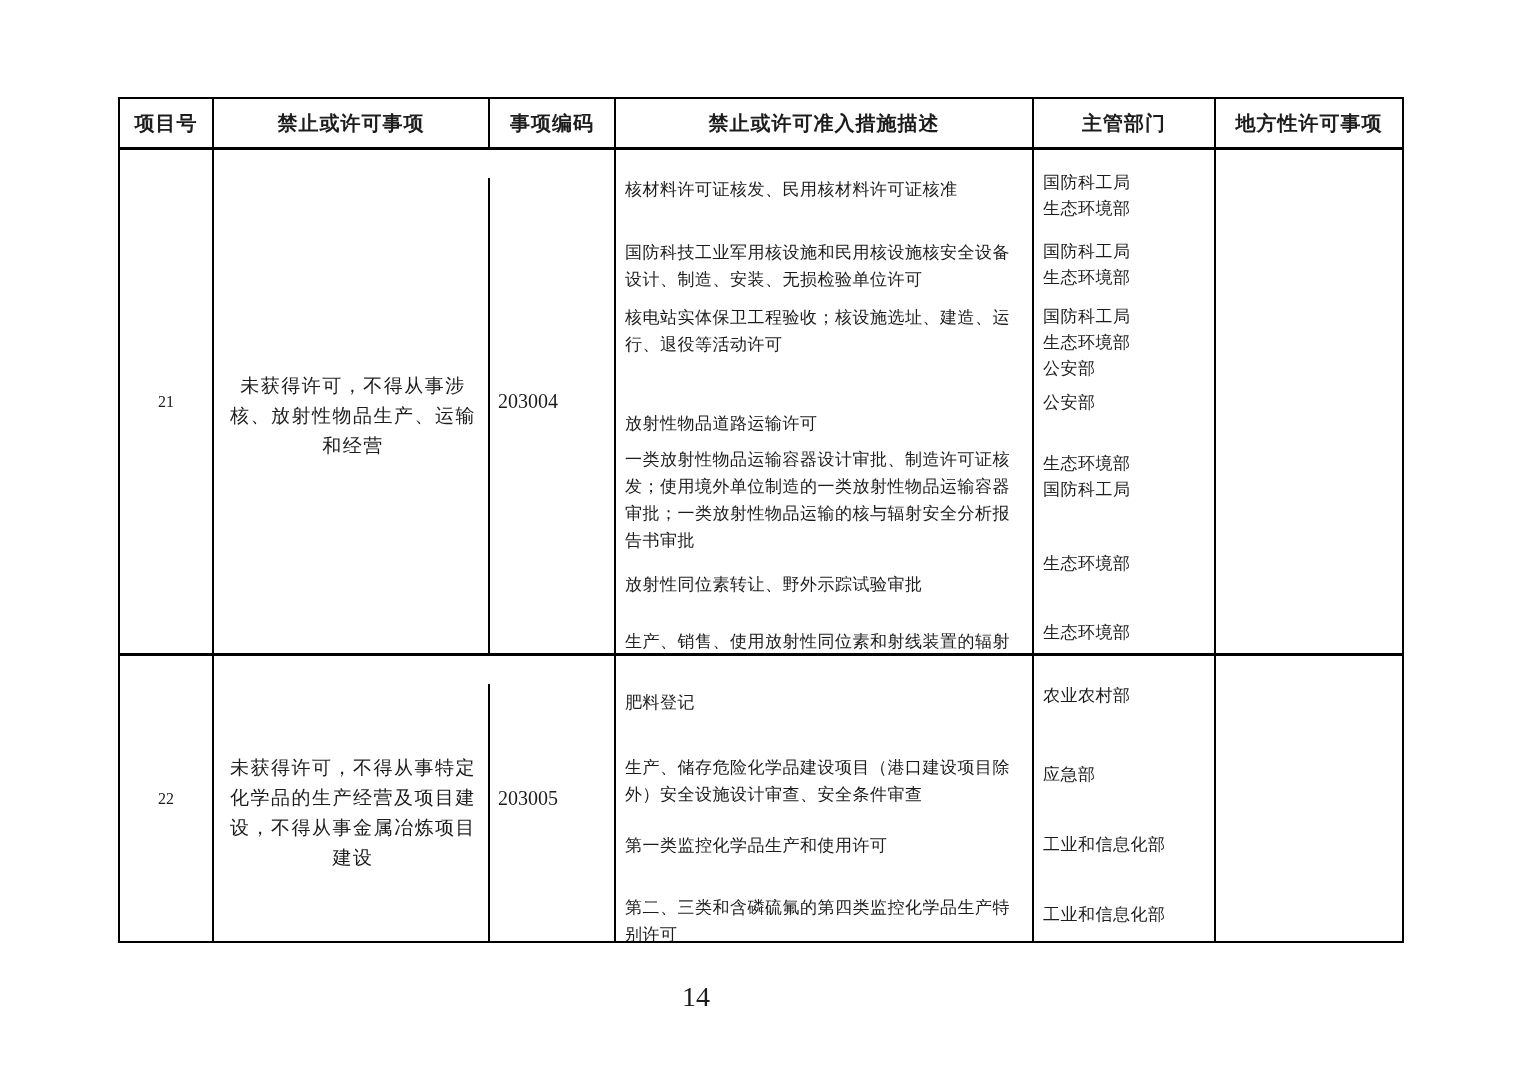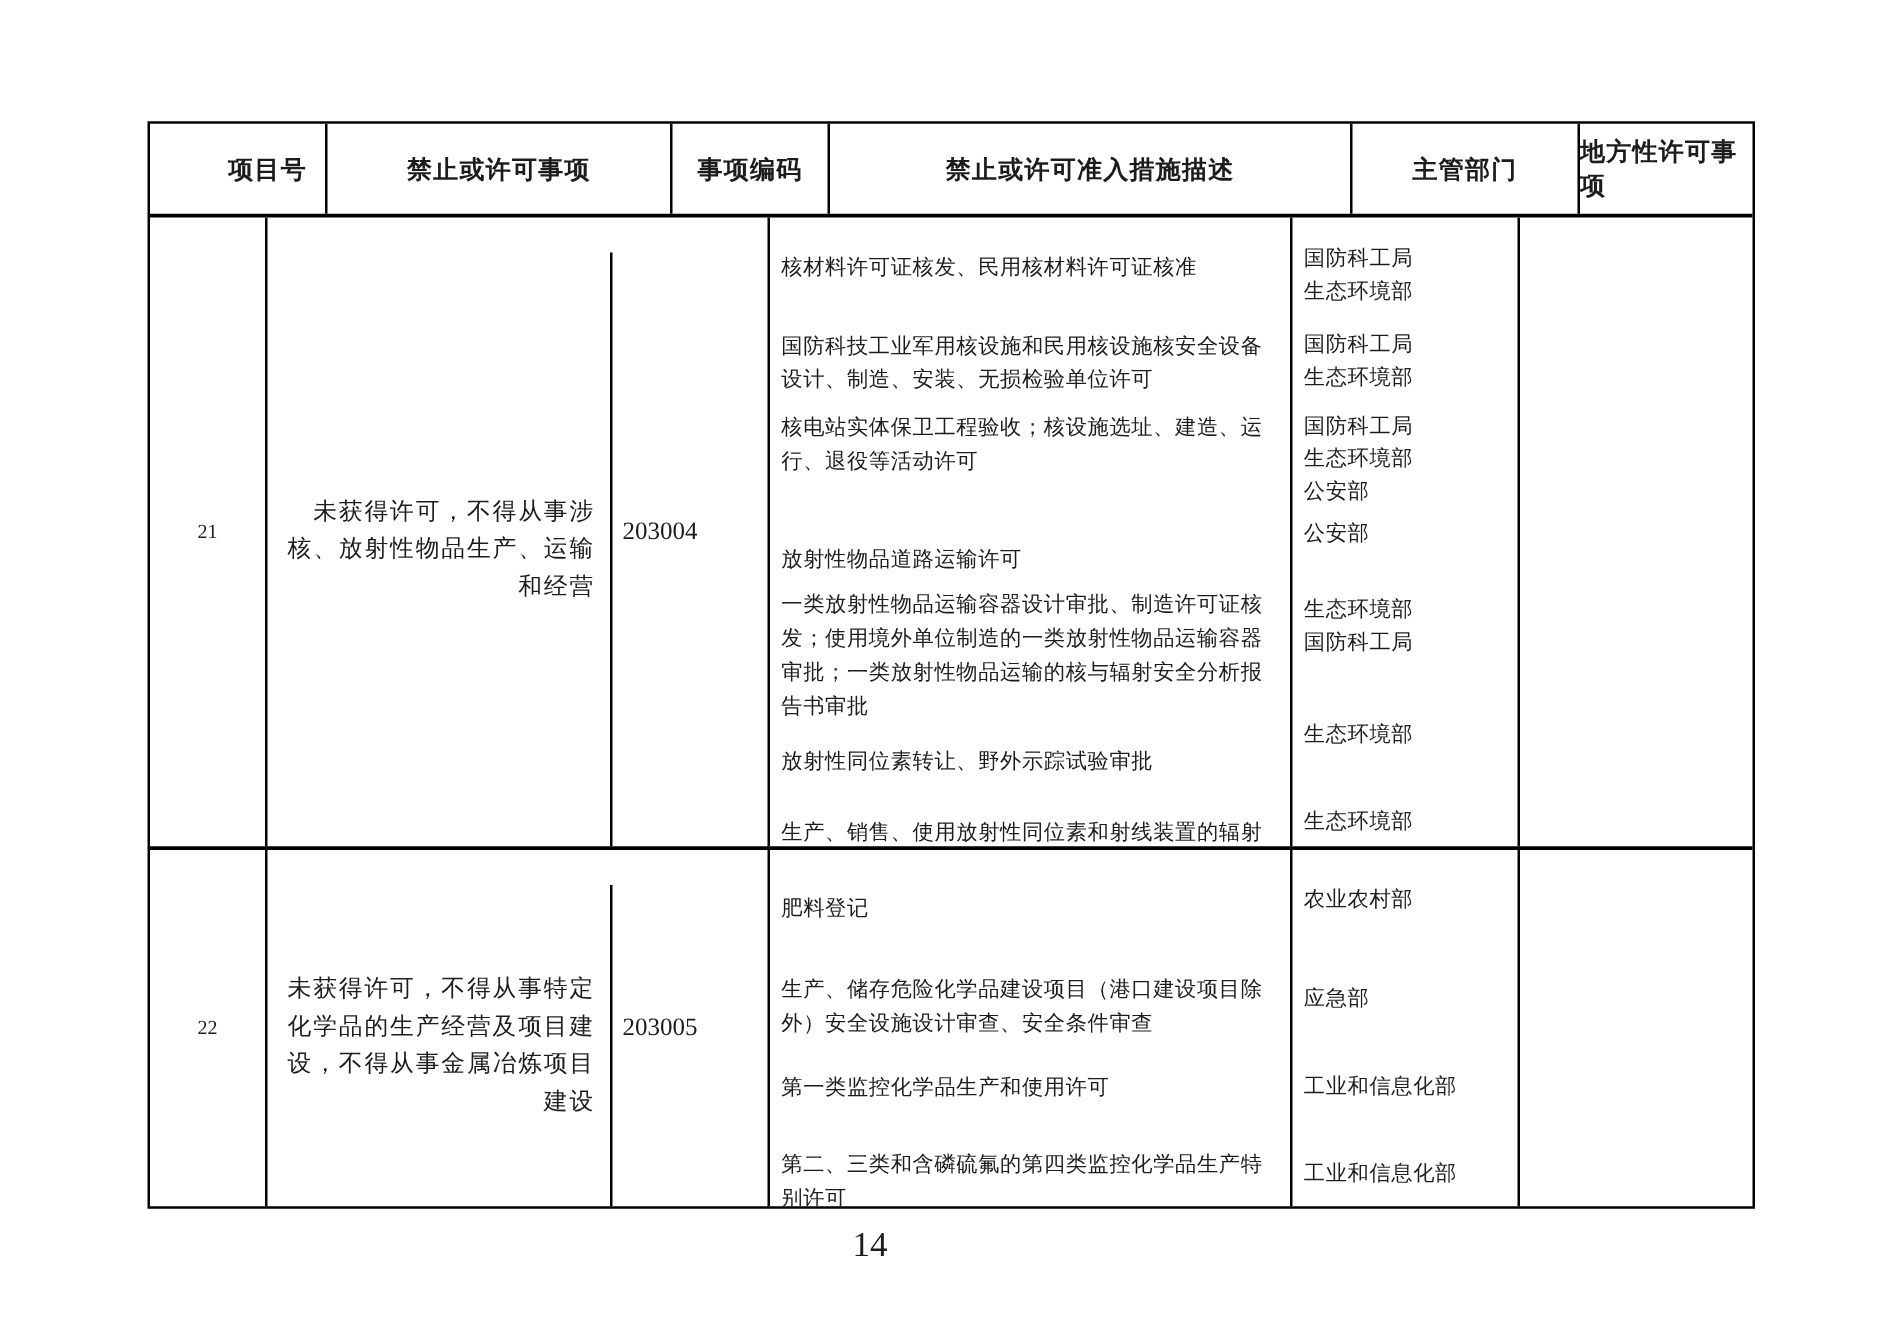--- a/index.html
+++ b/index.html
@@ -16,31 +16,31 @@
     display:grid;
     grid-template-columns:94px 276px 126px 418px 182px 1fr;
     box-sizing:border-box;
   }
   .t-row + .t-row{border-top:3px solid #000;}
   .cell{
     box-sizing:border-box;border-right:2px solid #000;
     overflow:hidden;
   }
   .cell:last-child{border-right:none;}
-  .head-row{height:72px;padding-left:48px;}
+  .head-row{height:48px;}
   .head-row .cell{
     display:flex;align-items:center;justify-content:center;
     font-weight:bold;font-size:20px;letter-spacing:1px;
   }
   .v-center{display:flex;align-items:center;justify-content:center;}
   .itemno-cell{font-size:16px;}
   .code-cell{font-size:20px;justify-content:flex-start;padding-left:8px;}
   .desc-cell{
     font-size:19px;line-height:30px;letter-spacing:1.5px;
-    padding:10px 12px 10px 16px;justify-content:flex-start;text-align:right;margin-top:28px;
+    padding:10px 12px 10px 16px;justify-content:flex-start;text-align:center;margin-top:28px;
   }
   .row-21{height:506px;}
   .row-22{height:288px;}
   .stack{display:flex;flex-direction:column;}
   .measure-stack{padding:26px 8px 0 9px;}
   .dept-stack{padding:20px 4px 0 9px;}
   .row-22 .measure-stack{padding-top:33px;}
   .row-22 .dept-stack{padding-top:27px;}
   .m-block{
     font-size:17px;line-height:27px;letter-spacing:0.5px;

